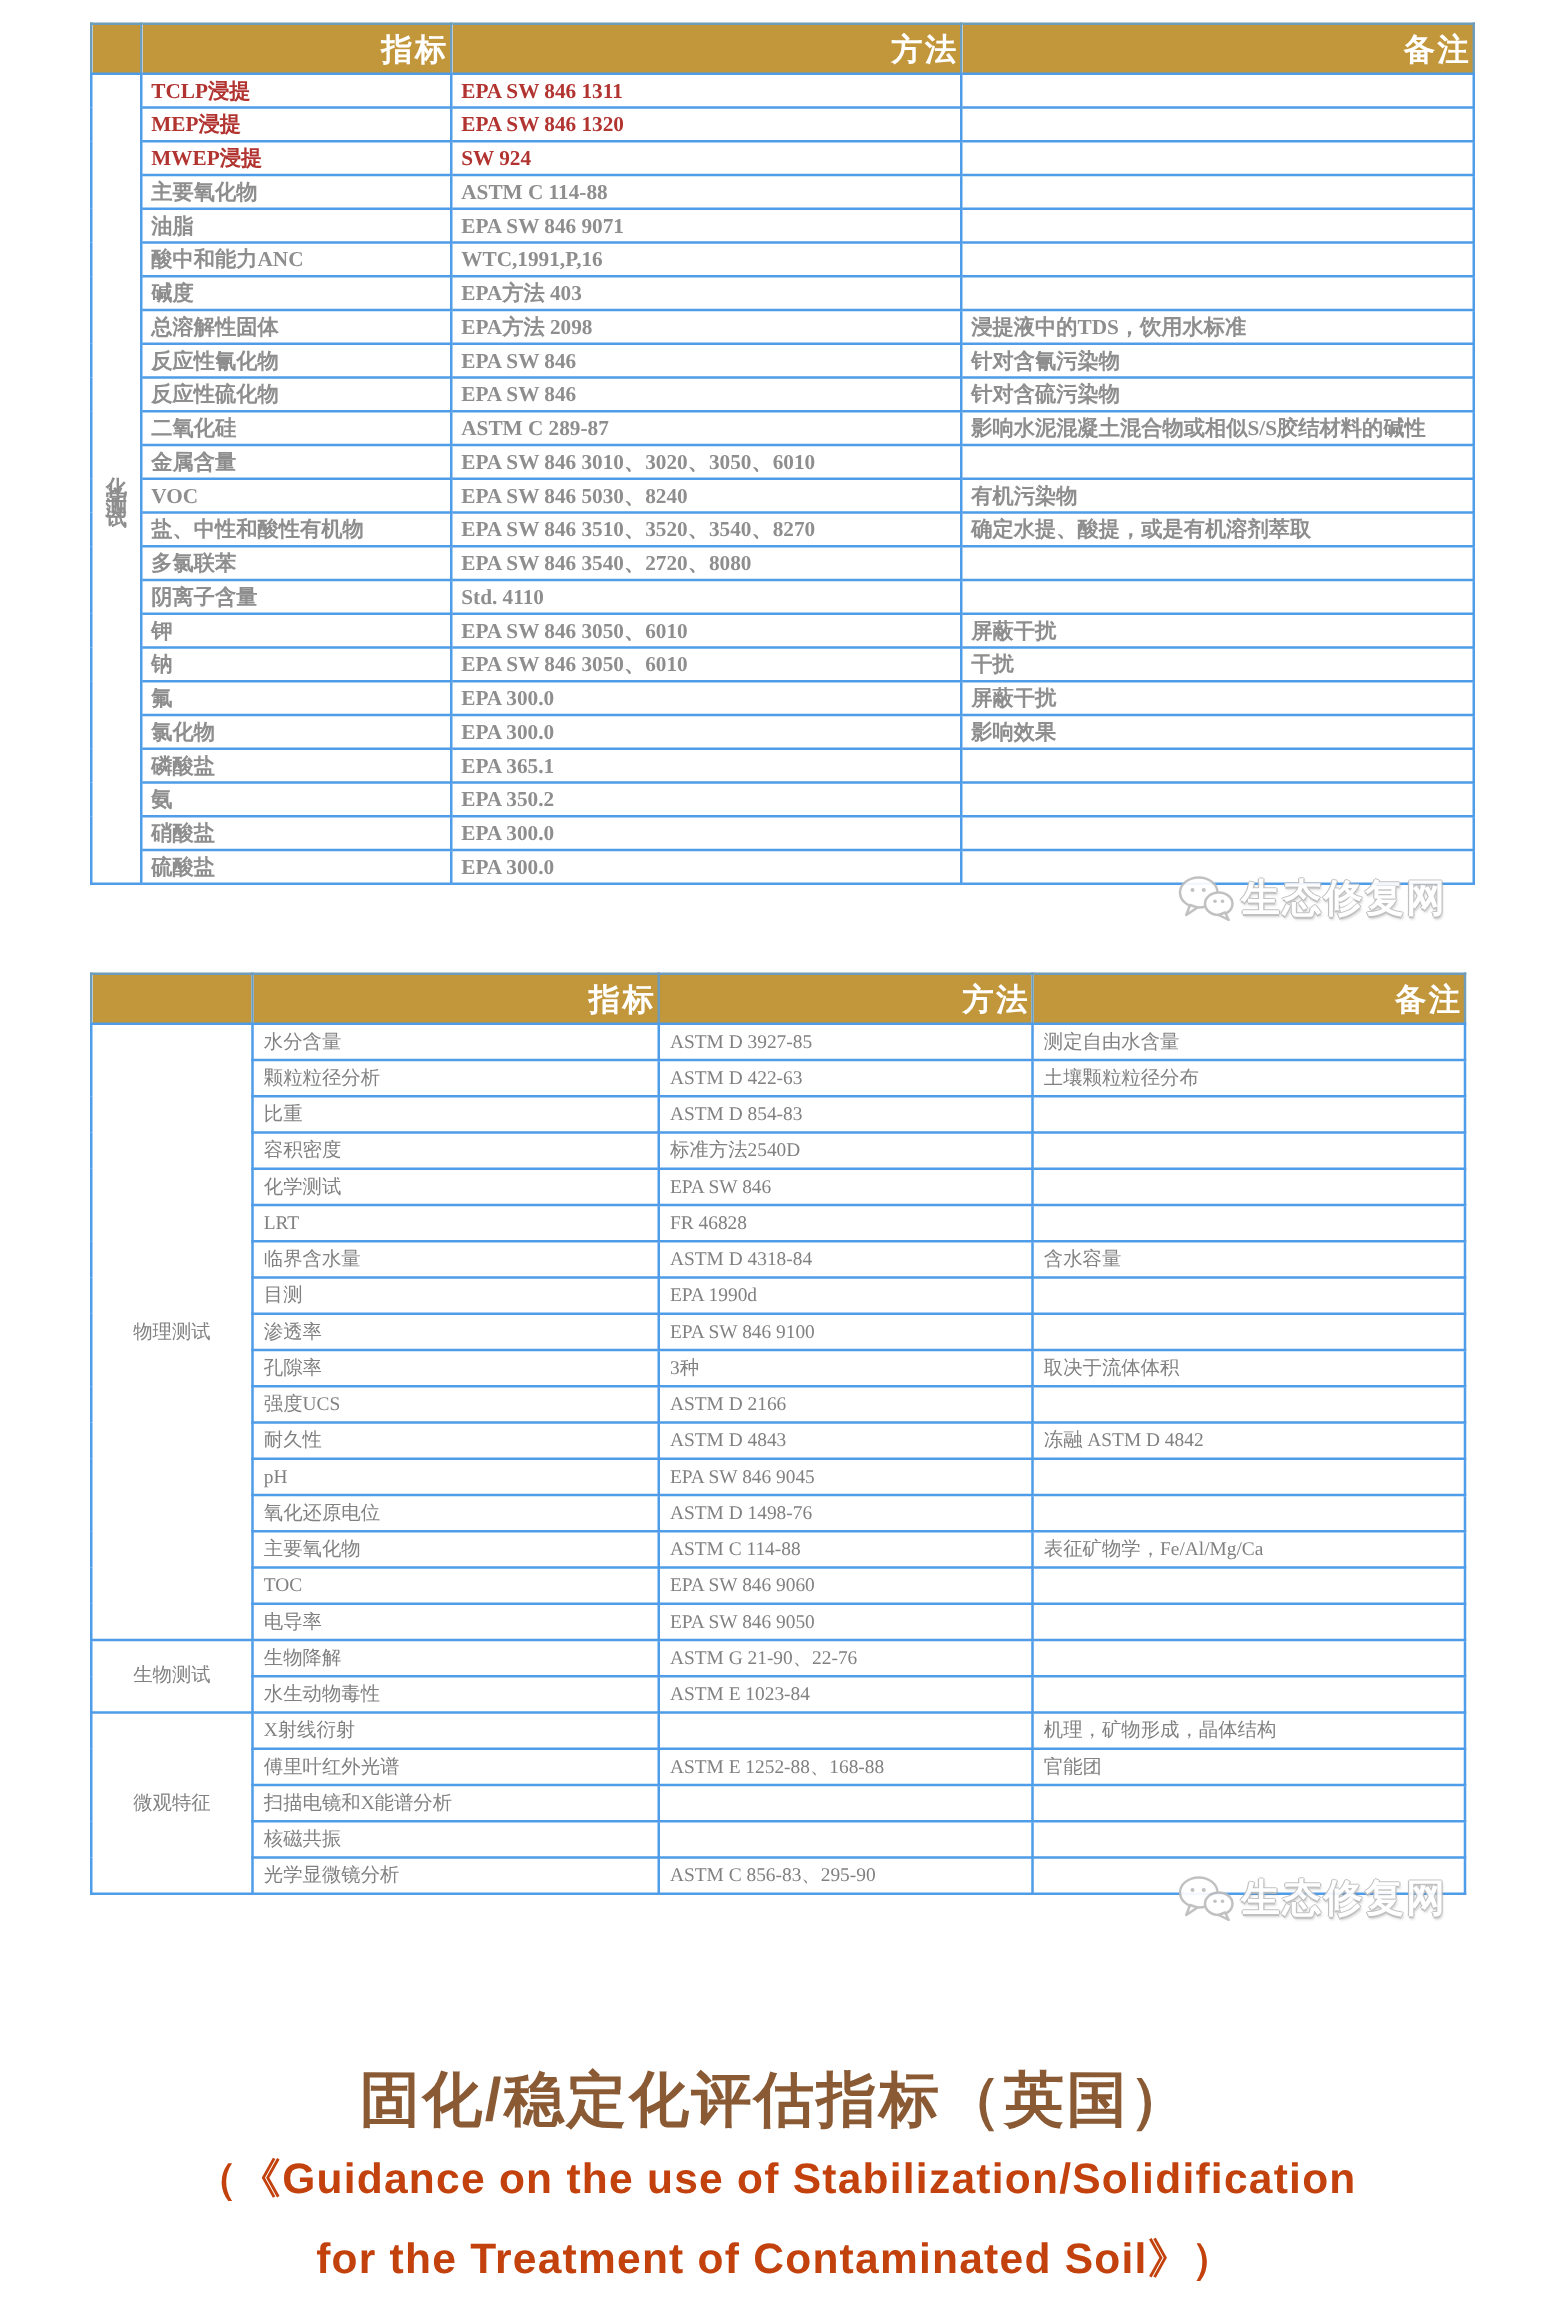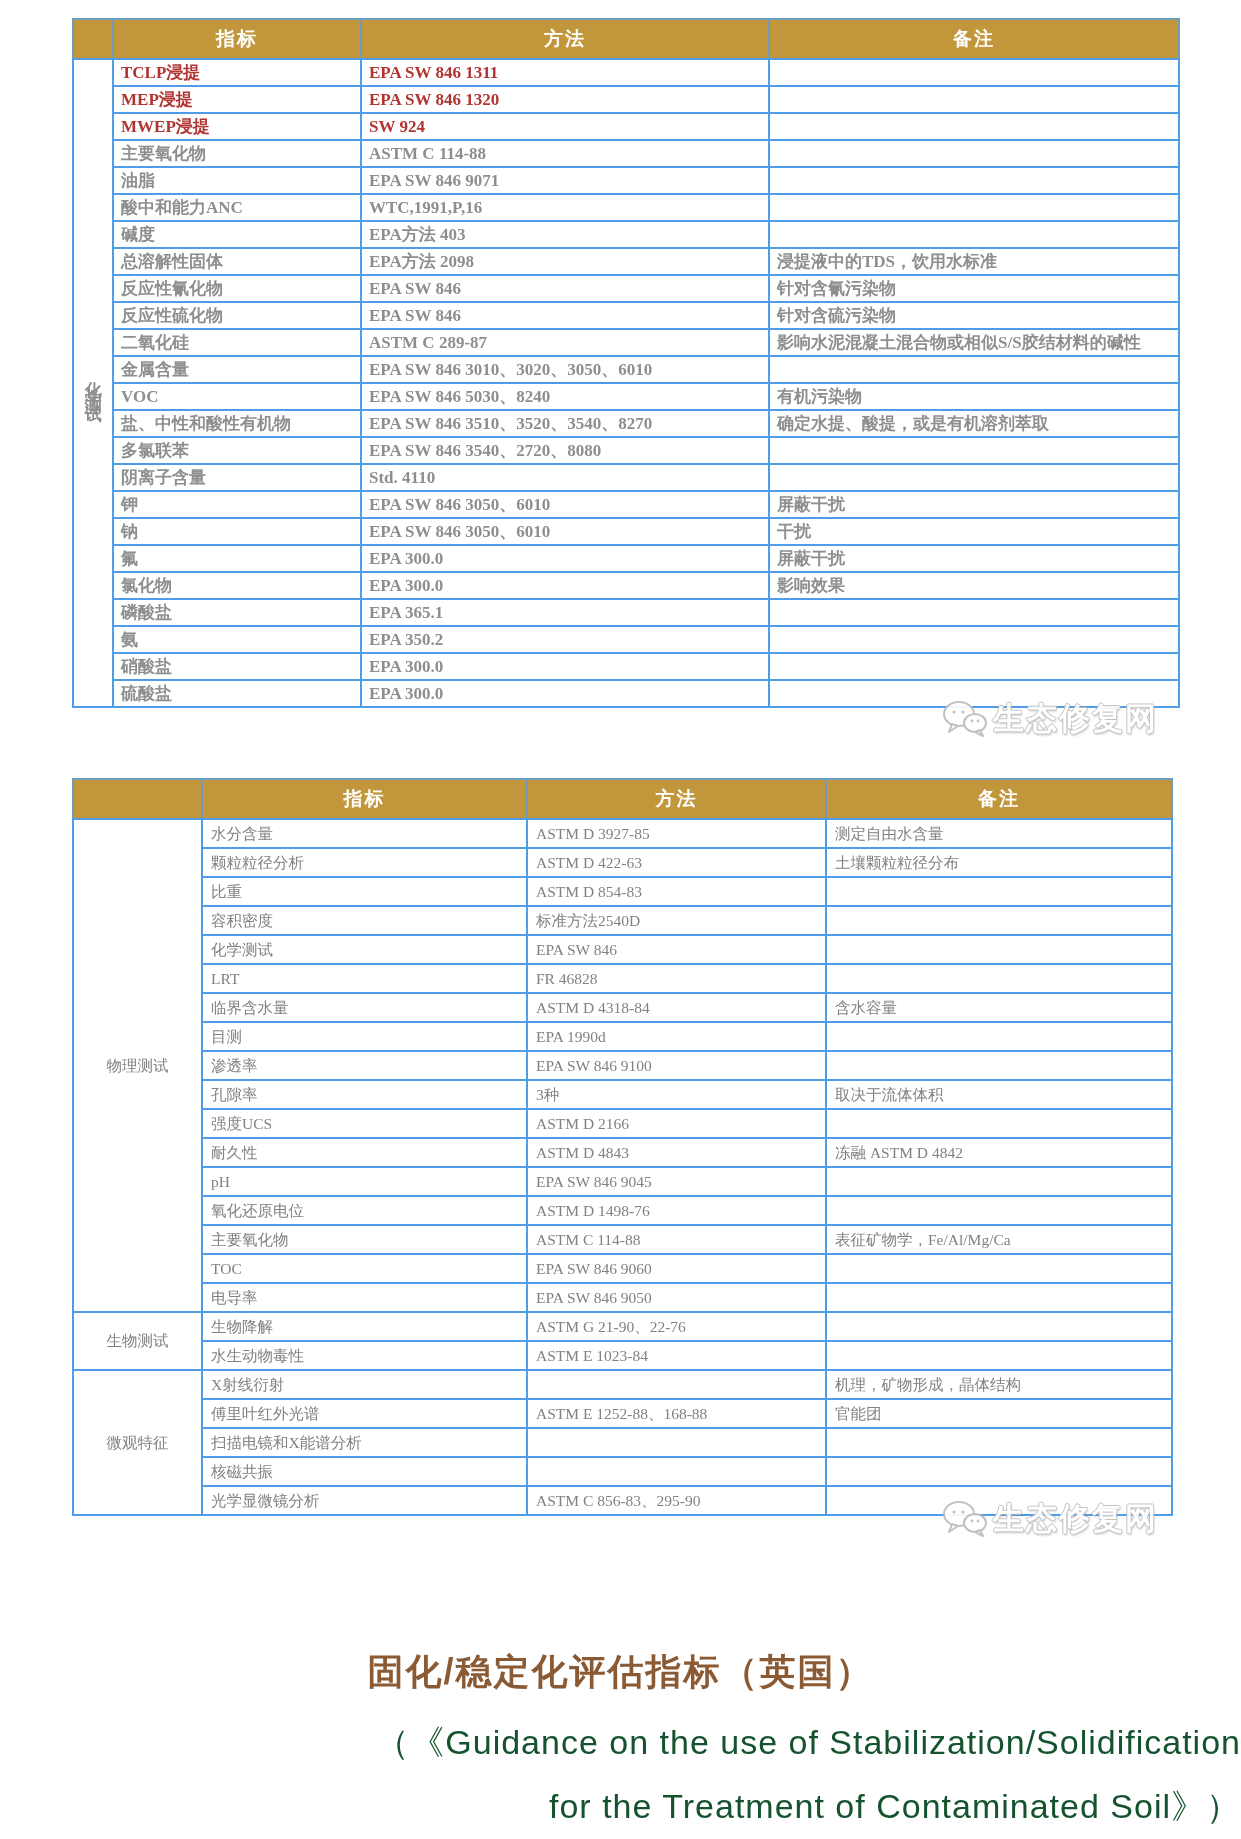--- a/index.html
+++ b/index.html
@@ -7,22 +7,22 @@
     width:1241px;height:1839px;background:#ffffff;position:relative;
     font-family:"Liberation Serif","DejaVu Serif",serif;
     overflow:hidden;
   }
   table.tbl{
     position:absolute;border-collapse:collapse;table-layout:fixed;
     background:#fff;
   }
   .tbl td,.tbl th{border:2px solid #4f9ce8;overflow:hidden;box-sizing:border-box;}
   .tbl th{
-    background:#c2973b;color:#ffffff;font-weight:bold;font-size:19px;
-    height:40px;text-align:center;letter-spacing:2px;
+    background:#c2973b;color:#ffffff;font-weight:bold;font-size:25px;
+    height:40px;text-align:right;letter-spacing:2px;
     border-color:#6f9cb8;border-bottom-color:#4f9ce8;
   }
   
   .t1{left:72px;top:18px;width:1106px;}
   .t1 td{font-size:17px;font-weight:bold;color:#8e8e8e;height:27px;padding:1px 7px;line-height:1.25;}
   .t1 td.red{color:#b23431;margin-left:41px;}
   
   .t2{left:72px;top:778px;width:1099px;}
   .t2 td{font-size:15.5px;font-weight:normal;color:#818181;height:29px;padding:1px 8px;line-height:1.25;}
   .group-cell{
@@ -39,26 +39,26 @@
     font-size:31px;font-weight:bold;color:#ffffff;letter-spacing:2px;
     text-shadow:-1px 0 #bdbdbd,1px 0 #bdbdbd,0 -1px #bdbdbd,0 1px #bdbdbd,1px 2px 2px rgba(120,120,120,.35);
     text-align:right;
   }
   .wm1{left:942px;top:698px;}
   .wm2{left:942px;top:1498px;}
   
   .cap-title{
     position:absolute;left:0;top:1648px;width:1241px;text-align:center;
     font-family:"Liberation Sans","DejaVu Sans",sans-serif;
-    font-size:36px;font-weight:bold;color:#8a5a34;letter-spacing:2px;
+    font-size:48px;font-weight:bold;color:#8a5a34;letter-spacing:2px;
   }
   .cap-sub{
-    position:absolute;left:0;width:1241px;text-align:right;
+    position:absolute;left:0;width:1241px;text-align:center;
     font-family:"Liberation Sans","DejaVu Sans",sans-serif;
-    font-size:34px;font-weight:normal;color:#14532d;letter-spacing:1px;
+    font-size:34px;font-weight:bold;color:#c2410c;letter-spacing:1px;
   }
   .cap-sub.l1{top:1720px;}
   .cap-sub.l2{top:1784px;}
 </style>
 </head>
 <body>
 
 <table class="tbl t1" id="table1">
   <colgroup>
     <col style="width:40px">

